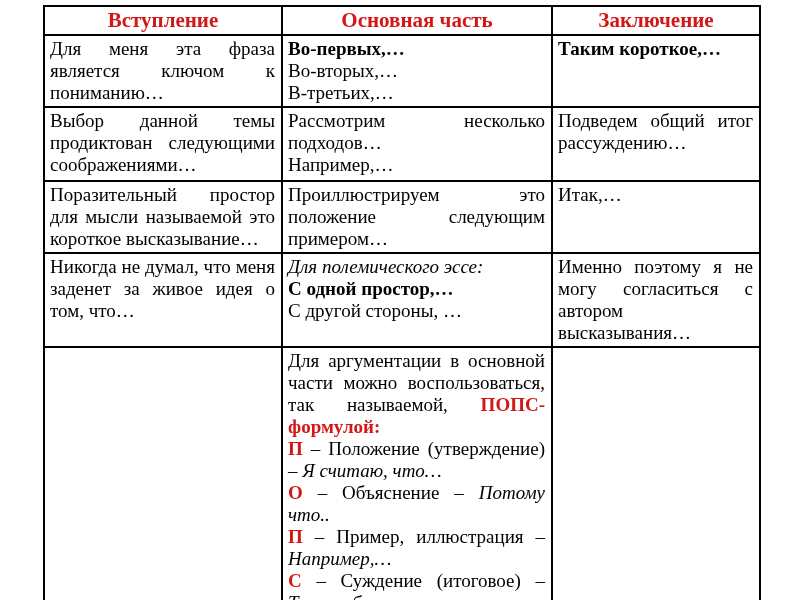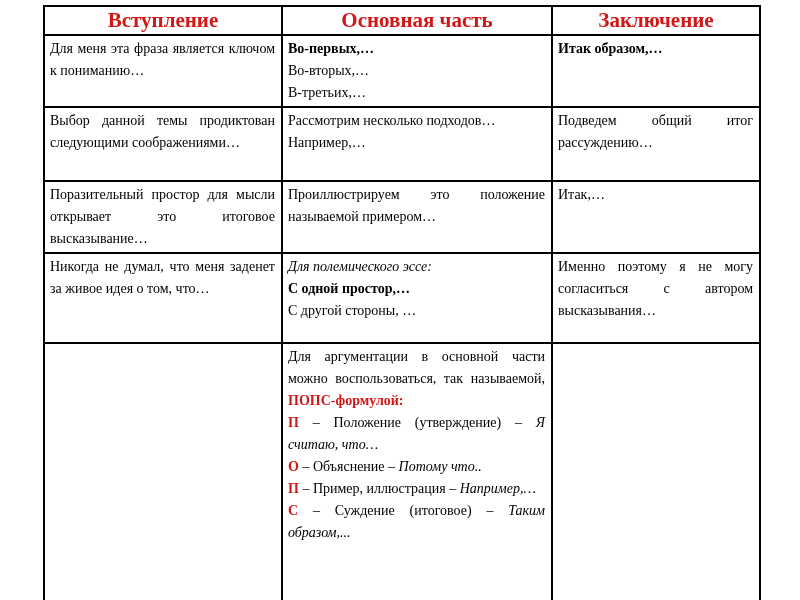--- a/index.html
+++ b/index.html
@@ -43,21 +43,21 @@
   table.structure th {
     height: 25px;
     vertical-align: middle;
     text-align: center;
     font-size: 21px;
     font-weight: bold;
     color: var(--accent-red, #d31717);
     padding: 1px 4px;
   }
   table.structure td {
-    font-size: 14px;
+    font-size: 19px;
     line-height: 22px;
   }
   tbody tr:nth-child(1) td { height: 60px; }
   tbody tr:nth-child(2) td { height: 68px; margin-left: 20px; }
   tbody tr:nth-child(3) td { height: 61px; }
   tbody tr:nth-child(4) td { height: 84px; margin-left: 32px; }
   tbody tr:nth-child(5) td { height: 264px; }
   .para {
     text-align: justify;
   }
@@ -86,41 +86,41 @@
         <tr>
           <td>
             <div class="para"><span>Для меня эта фраза является ключом к пониманию…</span></div>
           </td>
           <td>
             <div class="para"><span class="seg-b">Во-первых,…</span></div>
             <div class="para"><span>Во-вторых,…</span></div>
             <div class="para"><span>В-третьих,…</span></div>
           </td>
           <td>
-            <div class="para"><span class="seg-b">Итак образом,…</span></div>
+            <div class="para"><span class="seg-b">Таким короткое,…</span></div>
           </td>
         </tr>
         <tr>
           <td>
             <div class="para"><span>Выбор данной темы продиктован следующими соображениями…</span></div>
           </td>
           <td>
             <div class="para"><span>Рассмотрим несколько подходов…</span></div>
             <div class="para"><span>Например,…</span></div>
           </td>
           <td>
             <div class="para"><span>Подведем общий итог рассуждению…</span></div>
           </td>
         </tr>
         <tr>
           <td>
-            <div class="para"><span>Поразительный простор для мысли открывает это итоговое высказывание…</span></div>
+            <div class="para"><span>Поразительный простор для мысли называемой это короткое высказывание…</span></div>
           </td>
           <td>
-            <div class="para"><span>Проиллюстрируем это положение называемой примером…</span></div>
+            <div class="para"><span>Проиллюстрируем это положение следующим примером…</span></div>
           </td>
           <td>
             <div class="para"><span>Итак,…</span></div>
           </td>
         </tr>
         <tr>
           <td>
             <div class="para"><span>Никогда не думал, что меня заденет за живое идея о том, что…</span></div>
           </td>
           <td>

